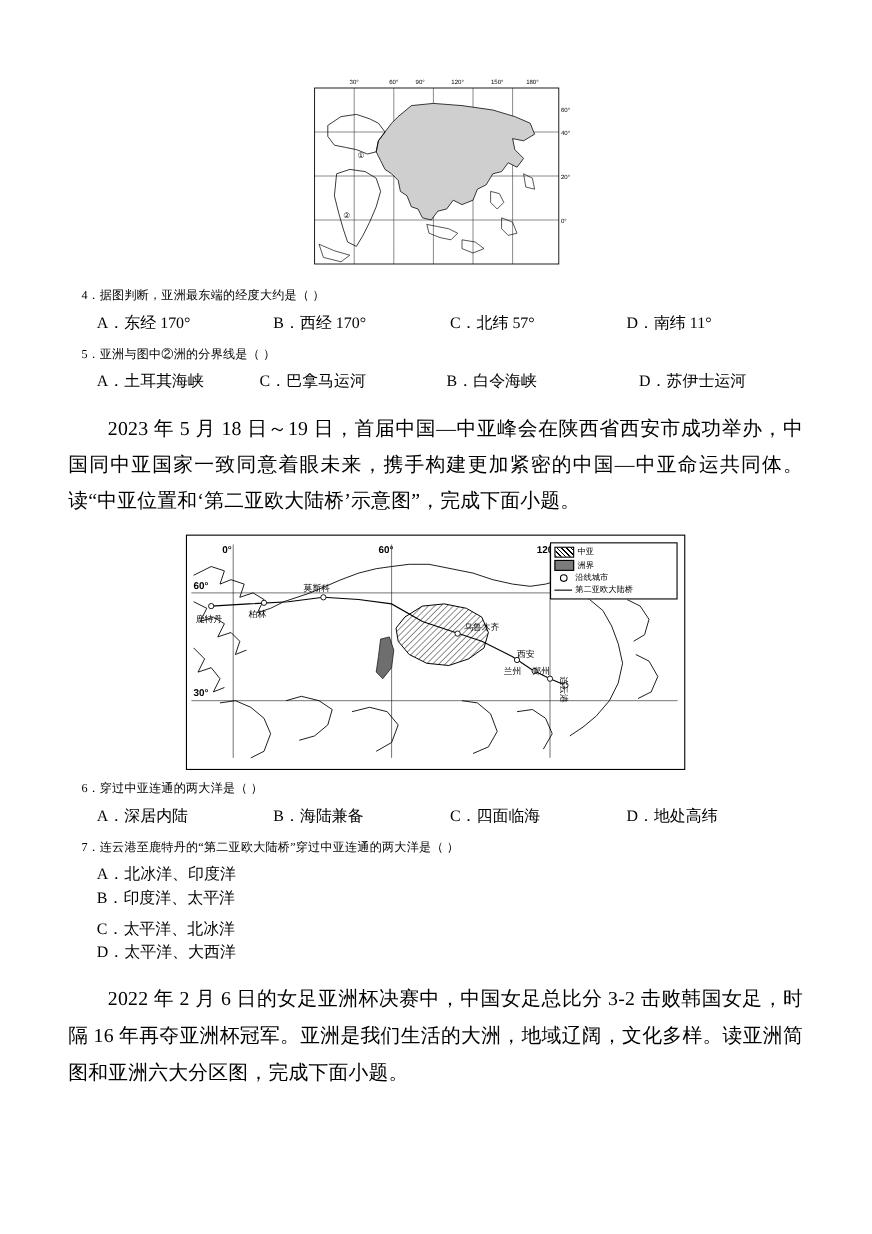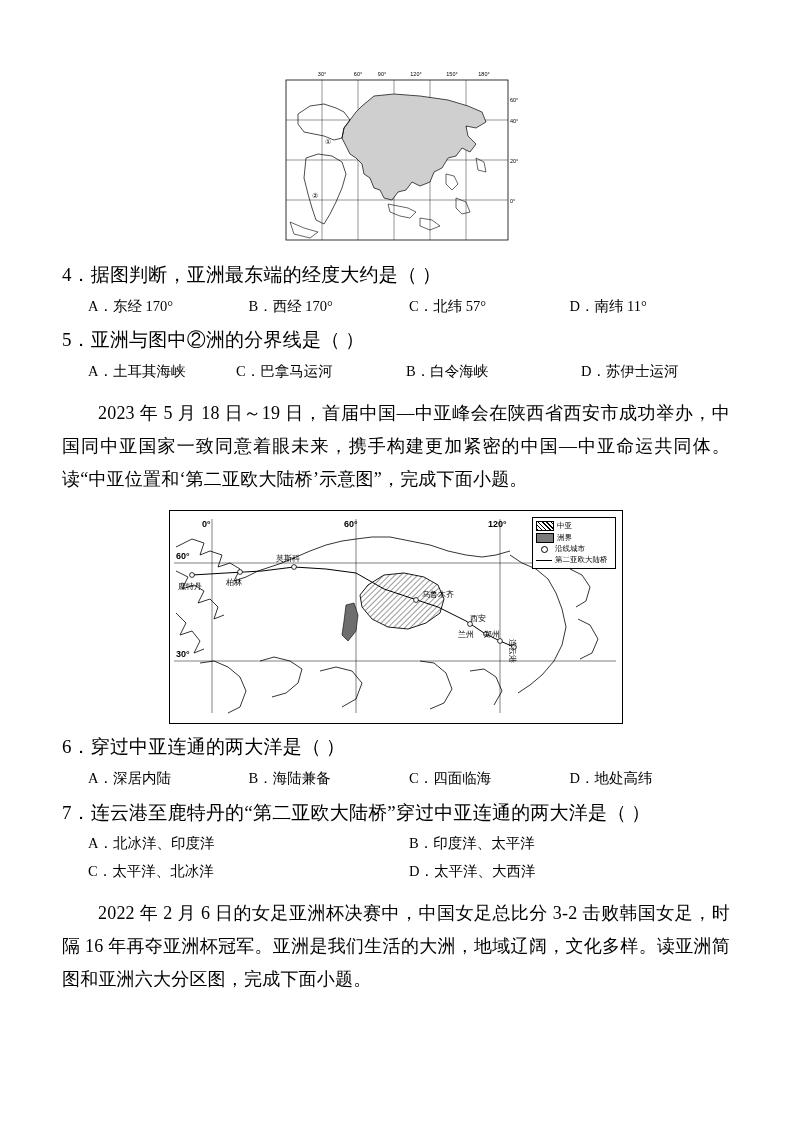--- a/index.html
+++ b/index.html
@@ -24,40 +24,40 @@
   }
   .content {
     position: absolute;
     left: 62px;
     top: 58px;
     width: 668px;
   }
 
   
   .q-line {
-    font-size: 19px;
+    font-size: 11px;
     line-height: 1.5;
-    margin: 9px 0 0 0;
+    margin: 9px 0 0 12px;
     letter-spacing: 0.2px;
   }
   .q-num {
     letter-spacing: 0;
   }
   .opts {
     font-size: 14.5px;
     line-height: 1.5;
     margin: 6px 0 0 0;
     display: flex;
     padding-left: 26px;
   }
   .opts .op {
     white-space: nowrap;
   }
   .opts.four-even .op { width: 25%; }
-  .opts.two-half { padding-left: 26px; }
+  .opts.two-half { padding-left: 26px; flex-direction: column; }
   .opts.two-half .op { width: 50%; }
   .opts.spread .op:nth-child(1) { width: 148px; }
   .opts.spread .op:nth-child(2) { width: 170px; }
   .opts.spread .op:nth-child(3) { width: 175px; }
   .opts.spread .op:nth-child(4) { width: auto; }
 
   .para {
     font-size: 18px;
     line-height: 1.85;
     margin: 14px 0 0 0;
@@ -87,21 +87,21 @@
     position: relative;
     width: 452px;
     height: 212px;
     border: 1px solid #000;
     background: #fff;
   }
   .legend-box {
     position: absolute;
     right: 6px;
     top: 6px;
-    width: 84px;
+    width: 116px;
     height: 52px;
     border: 1px solid #000;
     background: #fff;
     font-size: 7.5px;
     line-height: 1.15;
     padding: 3px 3px;
     box-sizing: border-box;
   }
   .legend-row {
     display: flex;

